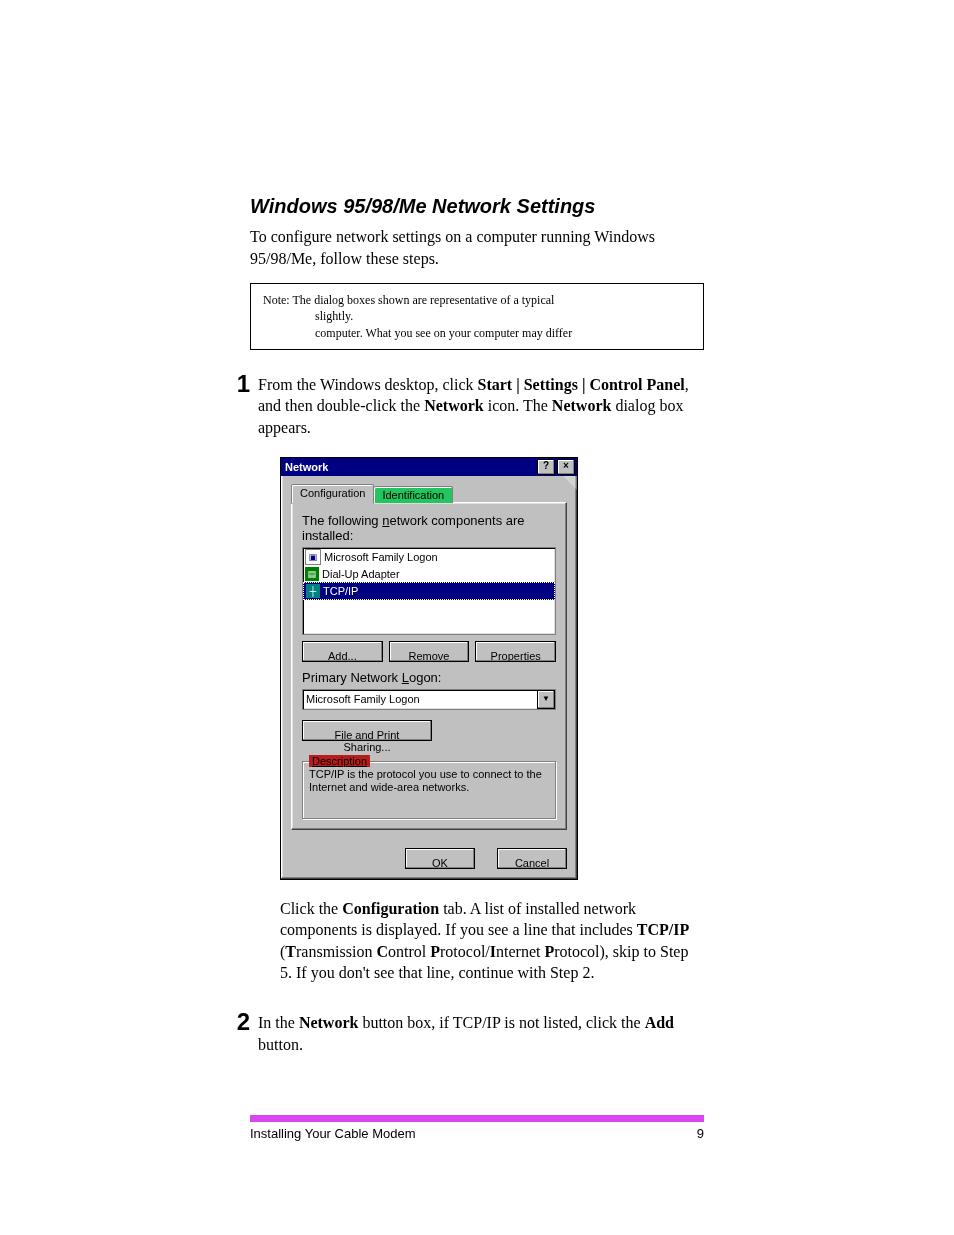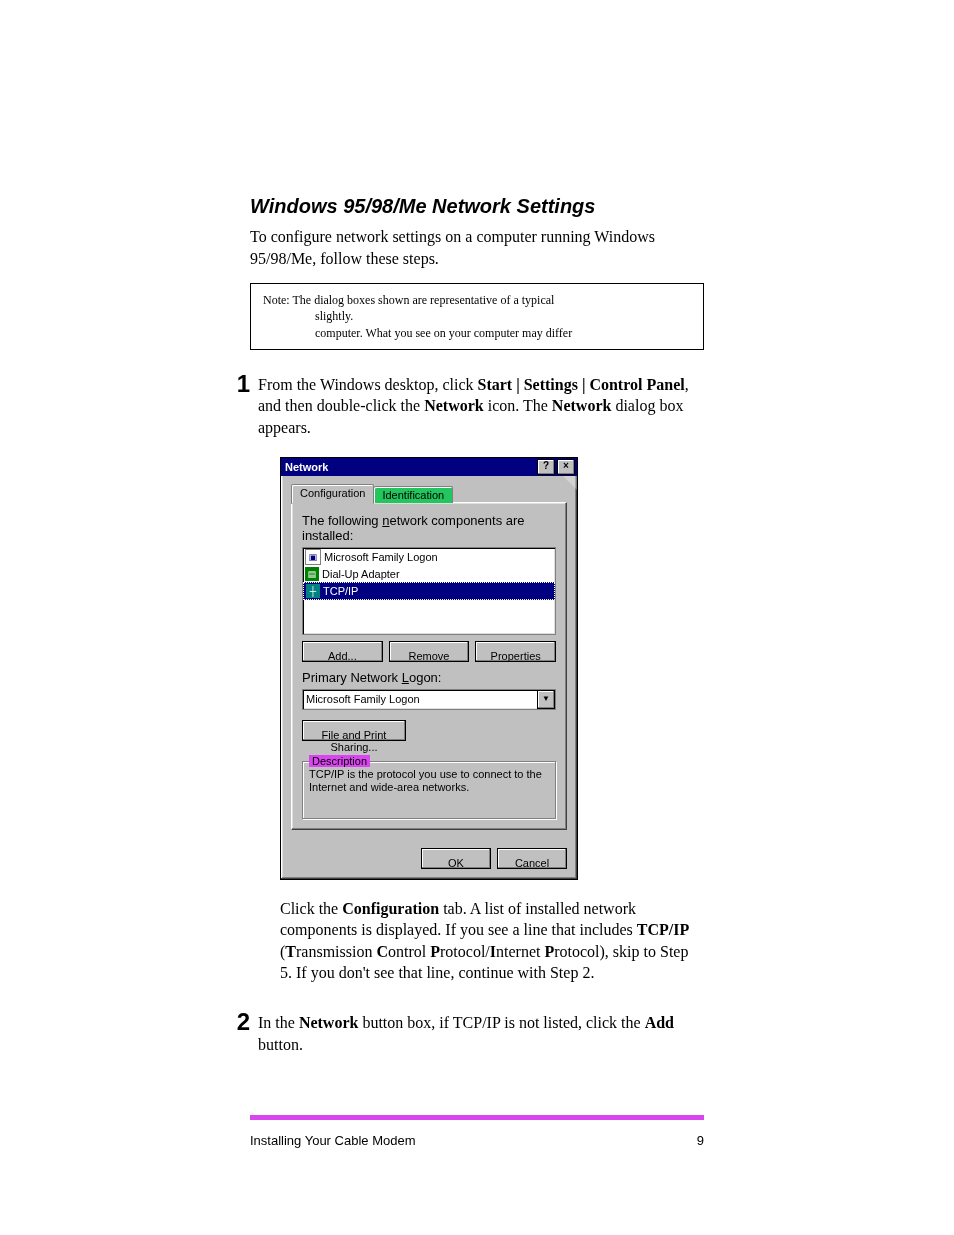--- a/index.html
+++ b/index.html
@@ -205,45 +205,46 @@
     border:1px solid #808080;
     box-shadow: 1px 1px #fff, inset 1px 1px #fff;
     padding: 6px;
     position:relative;
     margin-top:8px;
     min-height:44px;
   }
   .groupbox .legend {
     position:absolute;
     top:-7px; left:6px;
-    background:#d946ef;
+    background:#b91c1c;
     padding:0 3px;
     font-size:11px;
+    text-decoration:underline;
   }
   .groupbox .desc-text { font-size:11px; line-height:1.2; }
   .dlg-footer {
     display:flex;
     justify-content:flex-end;
-    gap:6px;
+    gap:22px;
     padding: 8px 10px 10px 0;
   }
   .dlg-footer .w95btn { flex:0 0 70px; }
   u.accel { text-decoration: underline; }
 
   .after-para {
     font-size:16px;
     line-height:1.35;
     margin-left:30px;
     margin-bottom:28px;
   }
 
   .footer-rule {
-    border-top:5px solid #d946ef;
+    border-top:7px solid #d946ef;
     margin-top: 60px;
-    padding-top:13px;
+    padding-top:4px;
     display:flex;
     justify-content:space-between;
     font-size:13px;
     font-family: Arial, sans-serif;
   }
 </style>
 </head>
 <body>
 
 <div class="page">
@@ -301,21 +302,21 @@
             <button class="w95btn"><span>R</span><u class="accel">e</u><span>move</span></button>
             <button class="w95btn"><span>P</span><u class="accel">r</u><span>operties</span></button>
           </div>
           <div class="lbl">
             <span>Primary Network </span><u class="accel">L</u><span>ogon:</span>
           </div>
           <div class="dropdown">
             <span class="dd-val">Microsoft Family Logon</span>
             <span class="dd-btn">▼</span>
           </div>
-          <button class="w95btn" style="flex:none;width:104px;"><u class="accel">F</u><span>ile and Print Sharing...</span></button>
+          <button class="w95btn" style="flex:none;width:130px;"><u class="accel">F</u><span>ile and Print Sharing...</span></button>
           <div class="groupbox">
             <span class="legend">Description</span>
             <div class="desc-text">TCP/IP is the protocol you use to connect to the Internet and wide-area networks.</div>
           </div>
         </div>
       </div>
       <div class="dlg-footer">
         <button class="w95btn">OK</button>
         <button class="w95btn">Cancel</button>
       </div>

